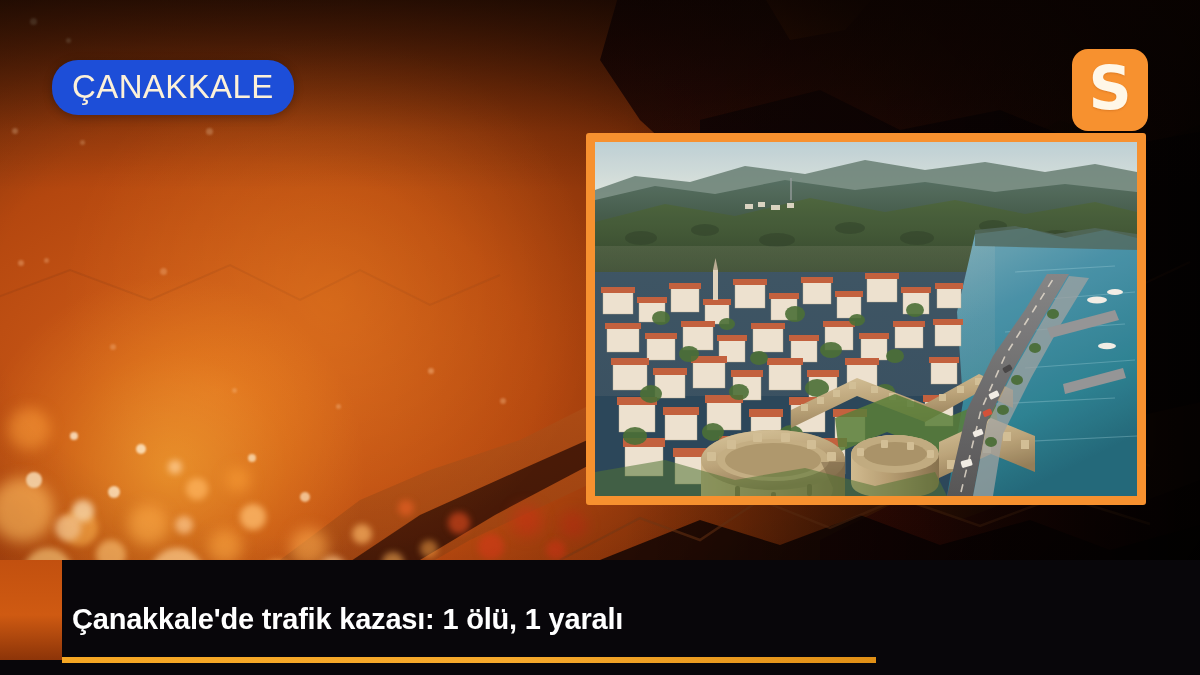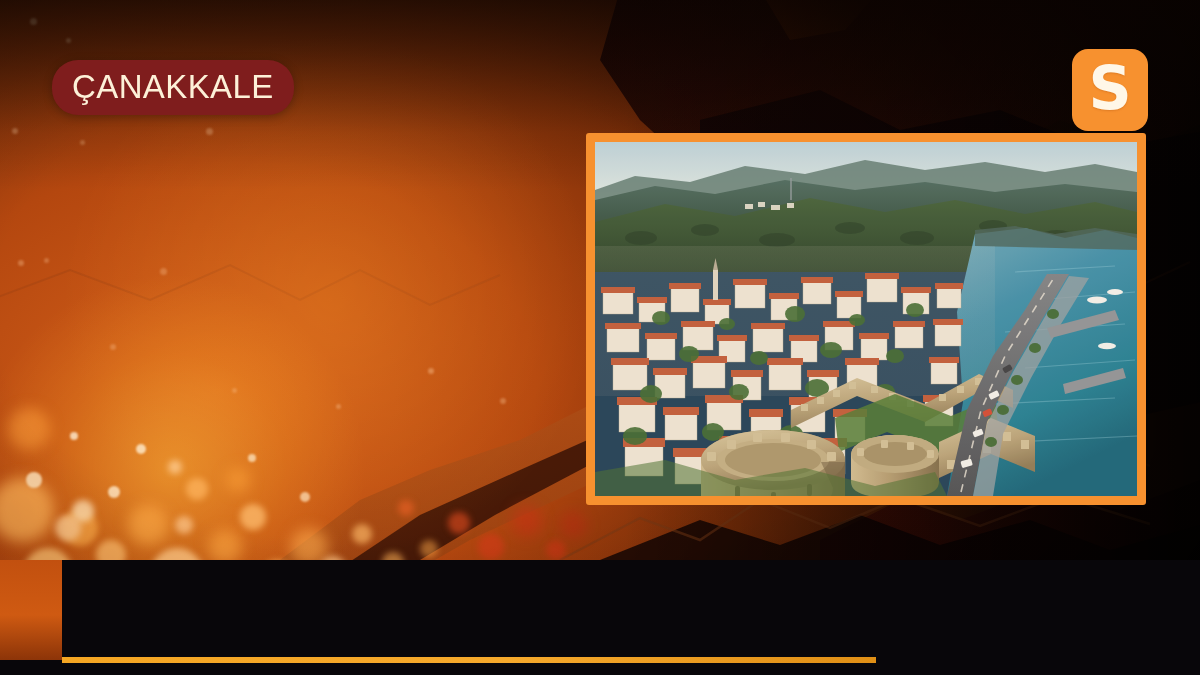--- a/index.html
+++ b/index.html
@@ -276,21 +276,21 @@
     <span class="bokeh sharp" style="left:428px; top:368px; width:6px;   height:6px;  background:rgba(255,206,158,0.40);"></span>
     <span class="bokeh sharp" style="left:336px; top:404px; width:5px;   height:5px;  background:rgba(255,206,158,0.34);"></span>
     <span class="bokeh sharp" style="left:232px; top:388px; width:5px;   height:5px;  background:rgba(255,206,158,0.30);"></span>
     <span class="bokeh sharp" style="left:500px; top:398px; width:6px;   height:6px;  background:rgba(255,206,158,0.34);"></span>
     <span class="bokeh sharp" style="left:110px; top:344px; width:6px;   height:6px;  background:rgba(255,206,158,0.30);"></span>
   </div>
 
   <div class="bg-vignette"></div>
   <div class="bg-topfade"></div>
 
-  <div class="location-badge" style="background:#7f1d1d;border-radius:26px;">
+  <div class="location-badge" style="background:#1d4ed8;border-radius:26px;">
     <span>ÇANAKKALE</span>
   </div>
 
   <div class="brand-logo" style="background:#f7912f;">
     <span class="glyph">S</span>
   </div>
 
   <div class="photo-card" style="background:#f7912f;">
     <div class="photo-frame">
       <svg viewBox="0 0 542 354" preserveAspectRatio="none" role="img">
@@ -584,15 +584,16 @@
 
         <path d="M0,330 L70,318 L140,338 L210,326 L280,344 L340,330 L352,354 L0,354 Z" fill="#466f31" opacity="0.55"></path>
 
         <rect x="0" y="0" width="542" height="354" fill="#ffb46a" opacity="0.07"></rect>
       </svg>
     </div>
   </div>
 
   <div class="headline-bar"></div>
   <div class="headline-mask-left"></div>
+  <div class="headline-text">Çanakkale'de trafik kazası: 1 ölü, 1 yaralı</div>
   <div class="headline-rule"></div>
 
 </div>
 
 </body></html>

